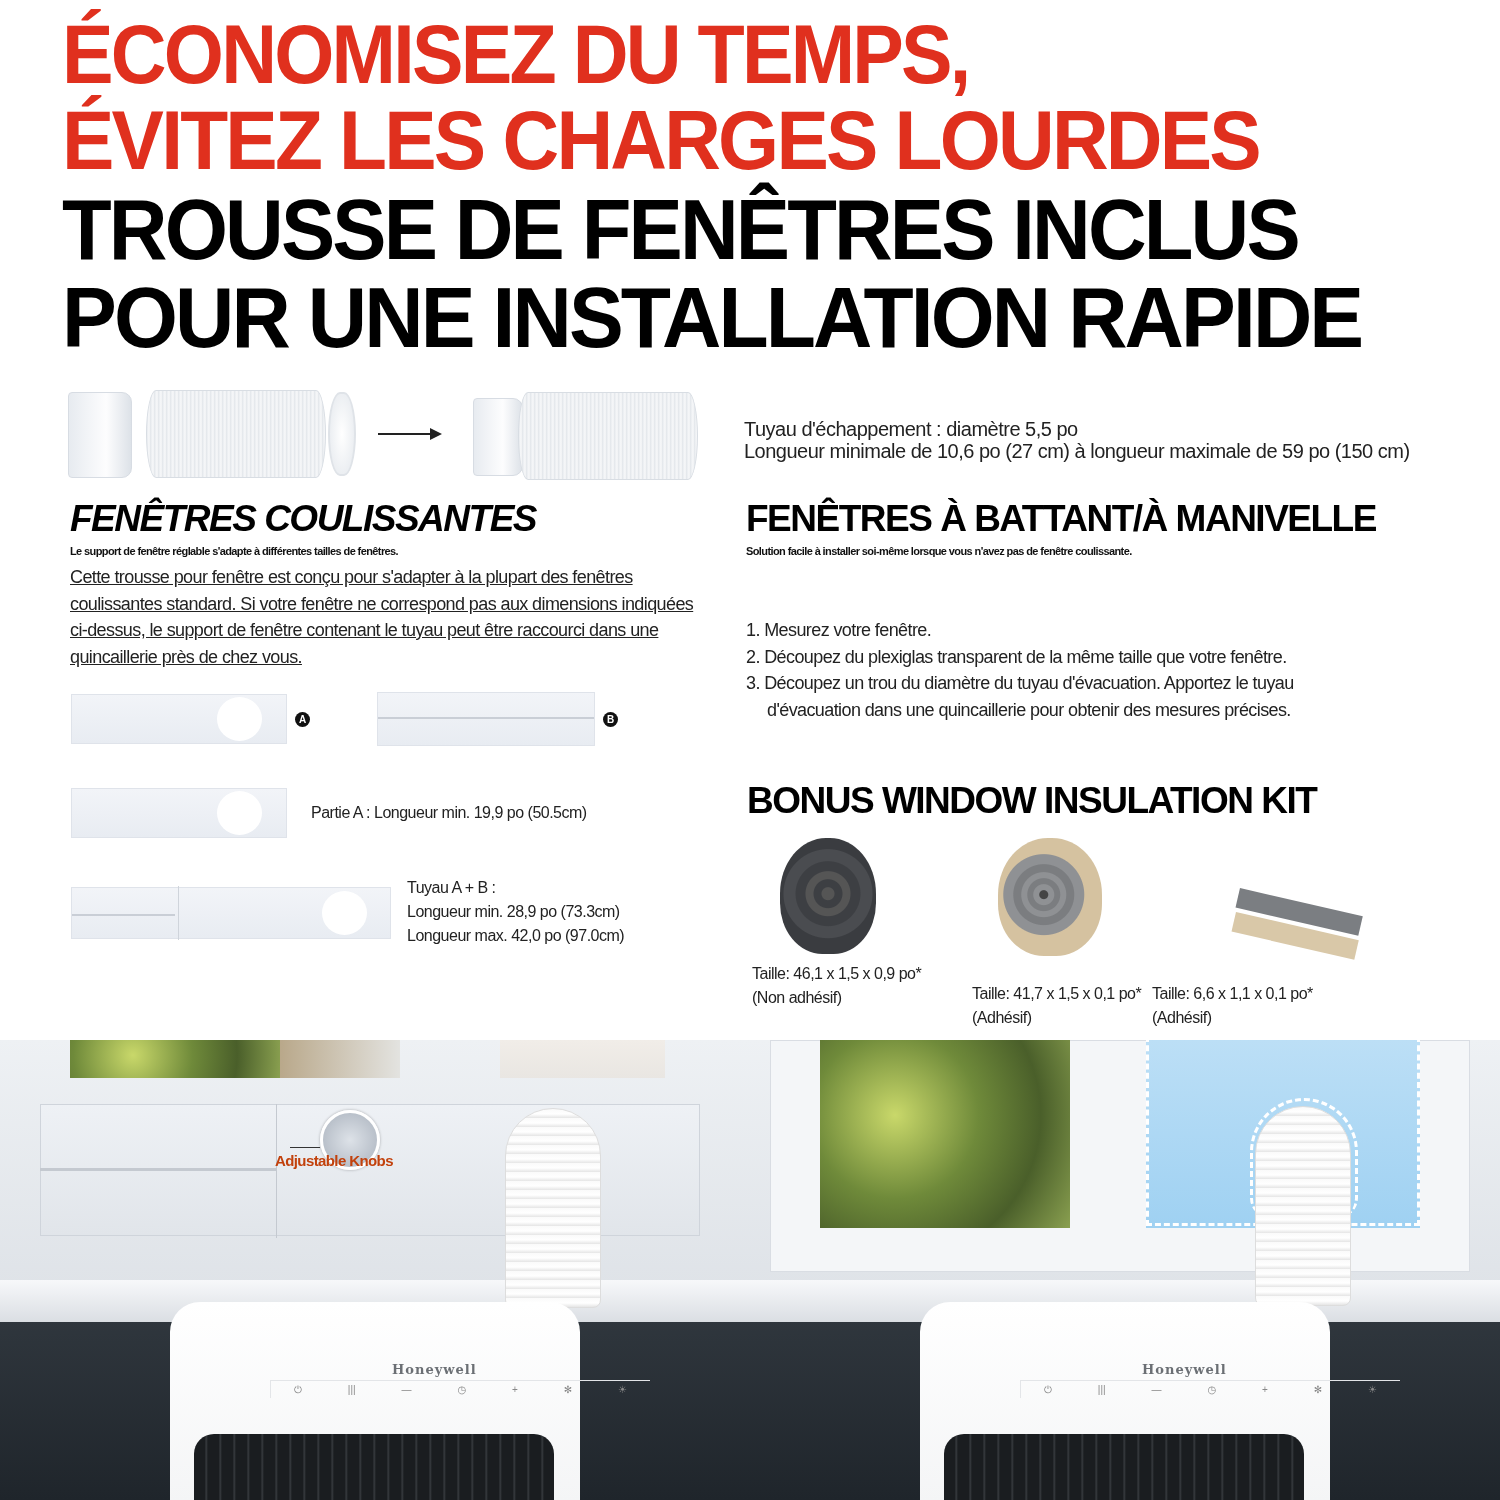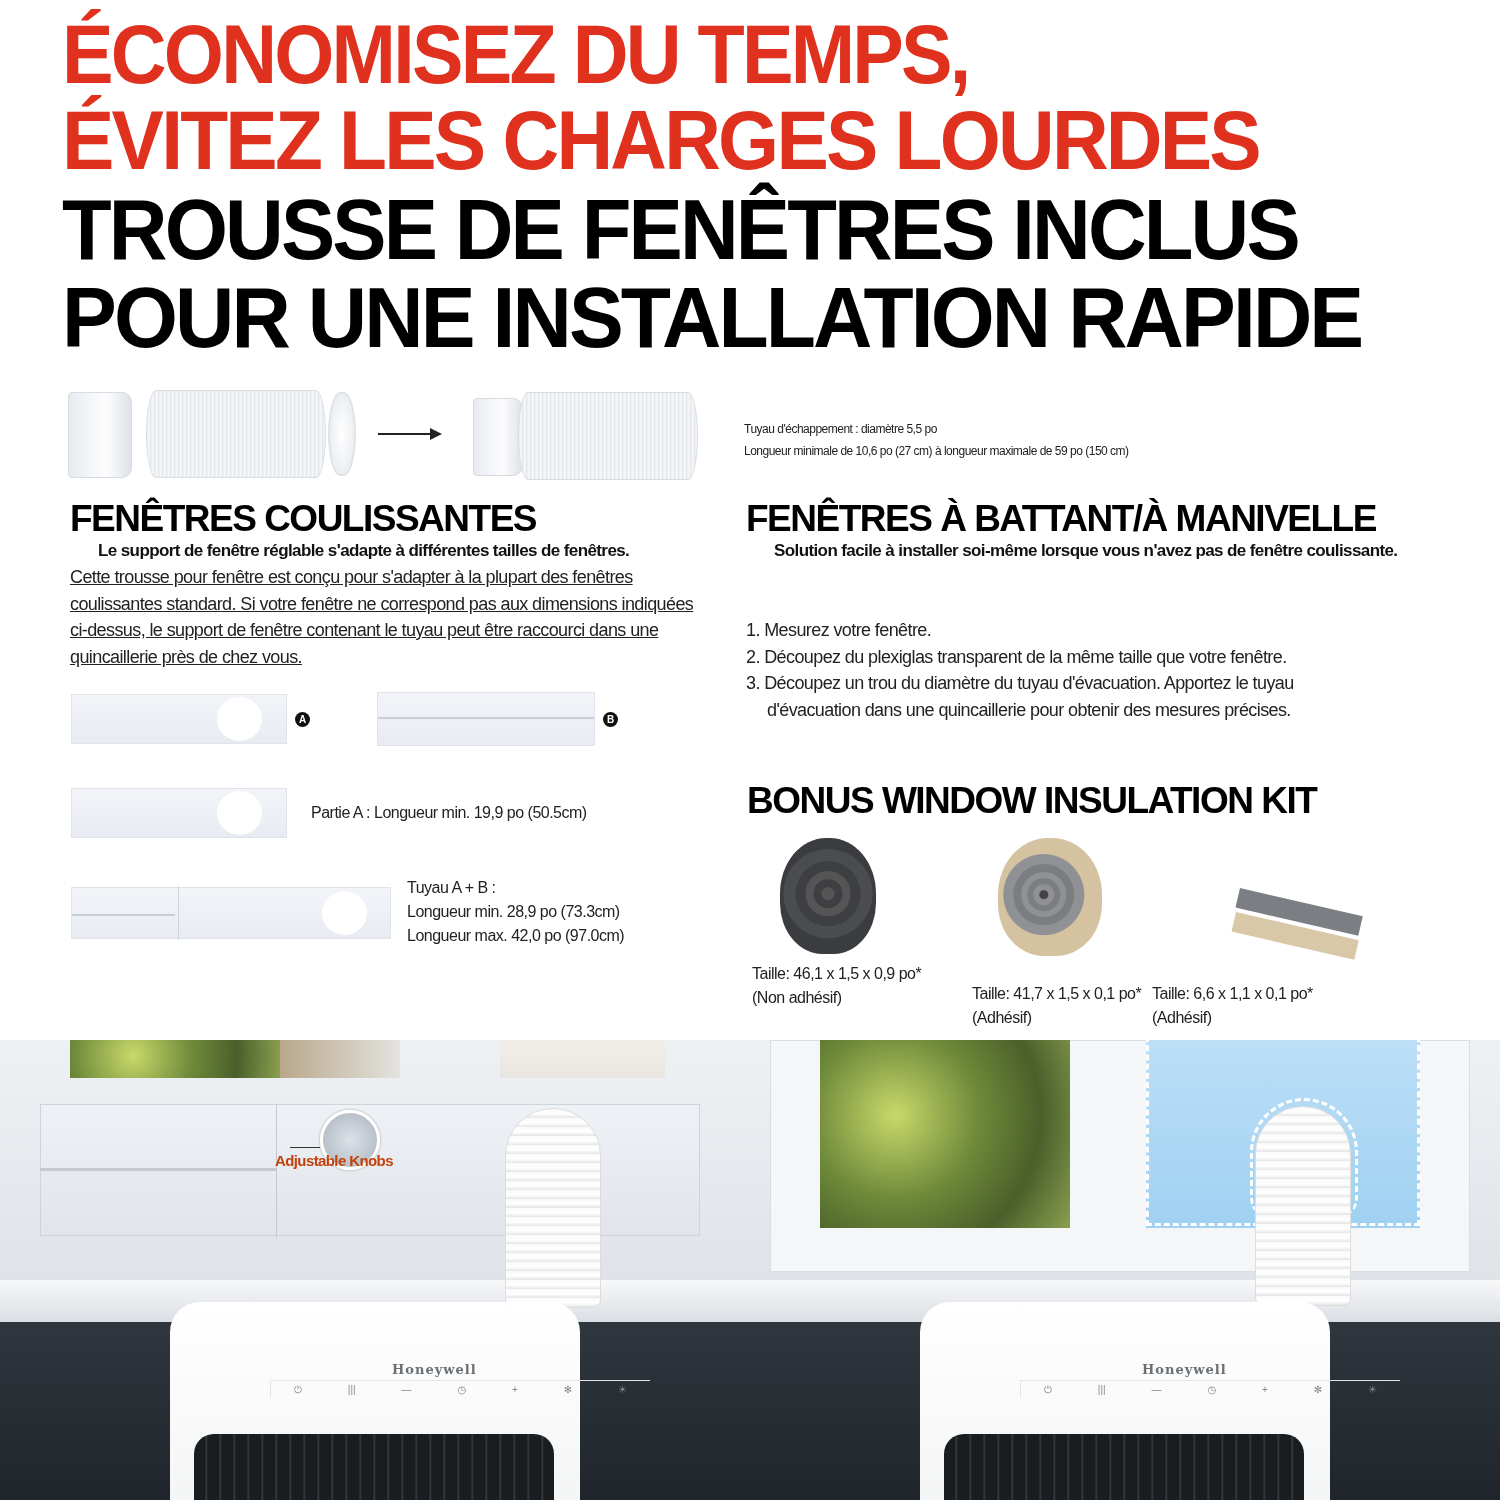--- a/index.html
+++ b/index.html
@@ -15,24 +15,24 @@
   .hl4 { top: 274px; font-size: 86px; transform: scaleX(0.955); }
 
   
   .hose-row { position: absolute; top: 390px; left: 68px; width: 650px; height: 90px; }
   .cuff { position: absolute; background: linear-gradient(90deg, #e7ebf0, #fdfdfe 60%, #dde2e8); border: 1px solid #d7dce3; }
   .hose { position: absolute; background: repeating-linear-gradient(90deg, #e9ecf0 0px, #f8f9fa 2px, #dfe3e8 4px); border-radius: 10px/44px; border: 1px solid #d8dde3; }
   .disc { position: absolute; border-radius: 50%; background: radial-gradient(#ffffff, #e4e8ed); border: 2px solid #dfe3e8; }
   .arrow { position: absolute; left: 310px; top: 43px; width: 60px; height: 2px; background: #222; }
   .arrow::after { content: ""; position: absolute; right: -4px; top: -5px; border-left: 12px solid #222; border-top: 6px solid transparent; border-bottom: 6px solid transparent; }
 
-  .spec { position: absolute; left: 744px; top: 418px; font-size: 12px; line-height: 22px; color: #222; letter-spacing: -0.5px; }
+  .spec { position: absolute; left: 744px; top: 418px; font-size: 20px; line-height: 22px; color: #222; letter-spacing: -0.5px; }
 
   .sec-title { position: absolute; font-weight: 700; font-size: 37px; letter-spacing: -1.5px; color: #000; white-space: nowrap; line-height: 1; }
-  .sec-sub { position: absolute; font-weight: 700; font-size: 17px; letter-spacing: -0.6px; line-height: 26px; color: #111; margin-left: 28px; }
+  .sec-sub { position: absolute; font-weight: 700; font-size: 11px; letter-spacing: -0.6px; line-height: 26px; color: #111; }
   .sec-body { position: absolute; font-size: 18px; letter-spacing: -0.6px; line-height: 26.5px; color: #222; }
 
   .panel { position: absolute; background: linear-gradient(180deg, #f2f4f8, #e8ecf2); border: 1px solid #dfe3ea; }
   .hole { position: absolute; background: #fff; border-radius: 50%; }
   .groove { position: absolute; left: 0; right: 0; height: 2px; background: #c9ced6; }
   .badge { position: absolute; width: 15px; height: 15px; border-radius: 50%; background: #111; color: #fff; font-size: 10px; font-weight: 700; display: flex; align-items: center; justify-content: center; }
   .panel-label { position: absolute; font-size: 16px; line-height: 24px; color: #222; letter-spacing: -0.5px; white-space: nowrap; }
 
   .kit-title { position: absolute; left: 747px; top: 780px; font-size: 37px; font-weight: 700; letter-spacing: -1.5px; color: #000; white-space: nowrap; }
   .roll { position: absolute; border-radius: 50%; }
@@ -74,21 +74,21 @@
   <div class="arrow"></div>
   <div class="cuff" style="left:405px;top:8px;width:50px;height:78px;border-radius:4px 10px 10px 4px;"></div>
   <div class="hose" style="left:450px;top:2px;width:180px;height:88px;"></div>
 </div>
 
 <div class="spec">
   <div>Tuyau d'échappement : diamètre 5,5 po</div>
   <div>Longueur minimale de 10,6 po (27 cm) à longueur maximale de 59 po (150 cm)</div>
 </div>
 
-<div class="sec-title" style="left:70px;top:500px;">FENÊTRES COULISSANTES</div>
+<div class="sec-title" style="left:70px;top:500px;font-style:italic;">FENÊTRES COULISSANTES</div>
 <div class="sec-sub" style="left:70px;top:538px;width:680px;white-space:nowrap;">Le support de fenêtre réglable s'adapte à différentes tailles de fenêtres.</div>
 <div class="sec-body" style="left:70px;top:564px;width:640px;text-decoration:underline;">Cette trousse pour fenêtre est conçu pour s'adapter à la plupart des fenêtres coulissantes standard. Si votre fenêtre ne correspond pas aux dimensions indiquées ci-dessus, le support de fenêtre contenant le tuyau peut être raccourci dans une quincaillerie près de chez vous.</div>
 
 <div class="panel" style="left:71px;top:694px;width:216px;height:50px;">
   <div class="hole" style="left:145px;top:2px;width:45px;height:44px;"></div>
 </div>
 <div class="badge" style="left:295px;top:712px;">A</div>
 
 <div class="panel" style="left:377px;top:692px;width:218px;height:54px;">
   <div class="groove" style="top:24px;"></div>

